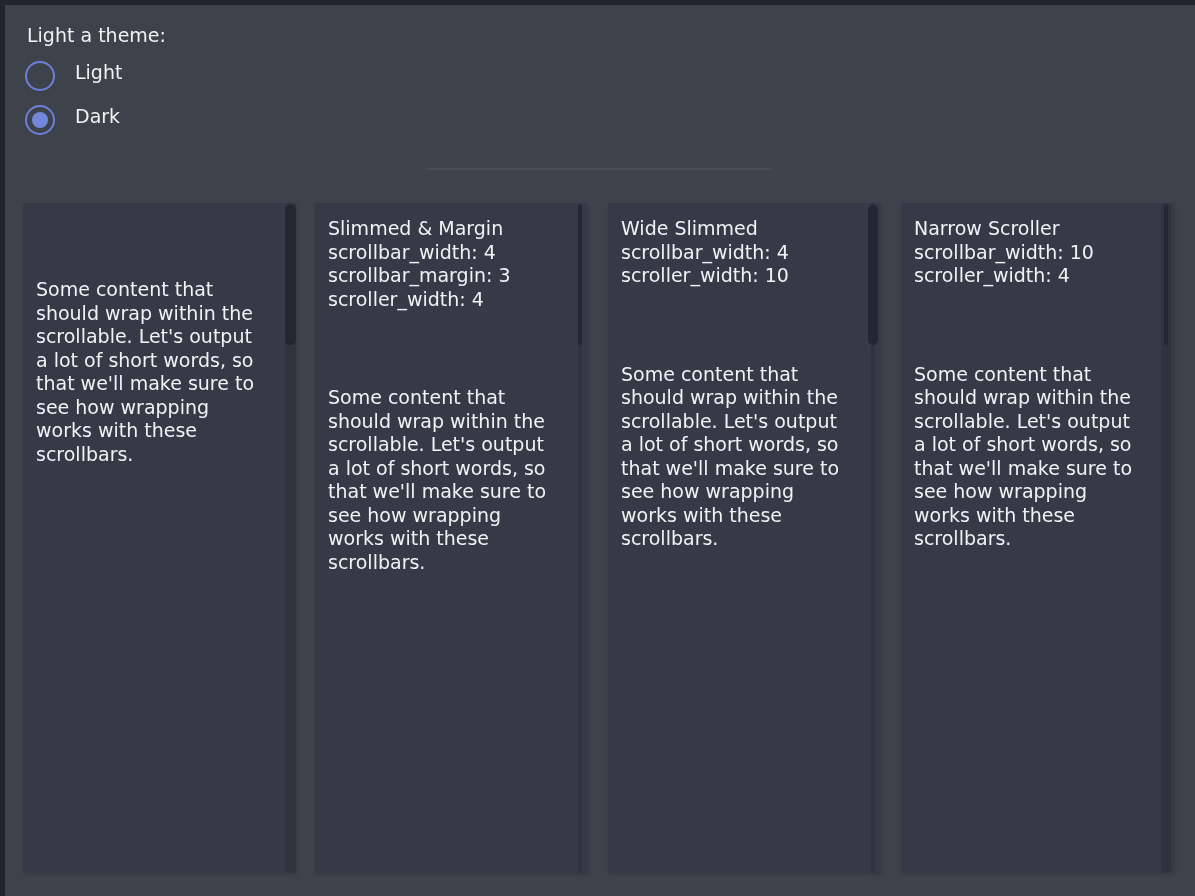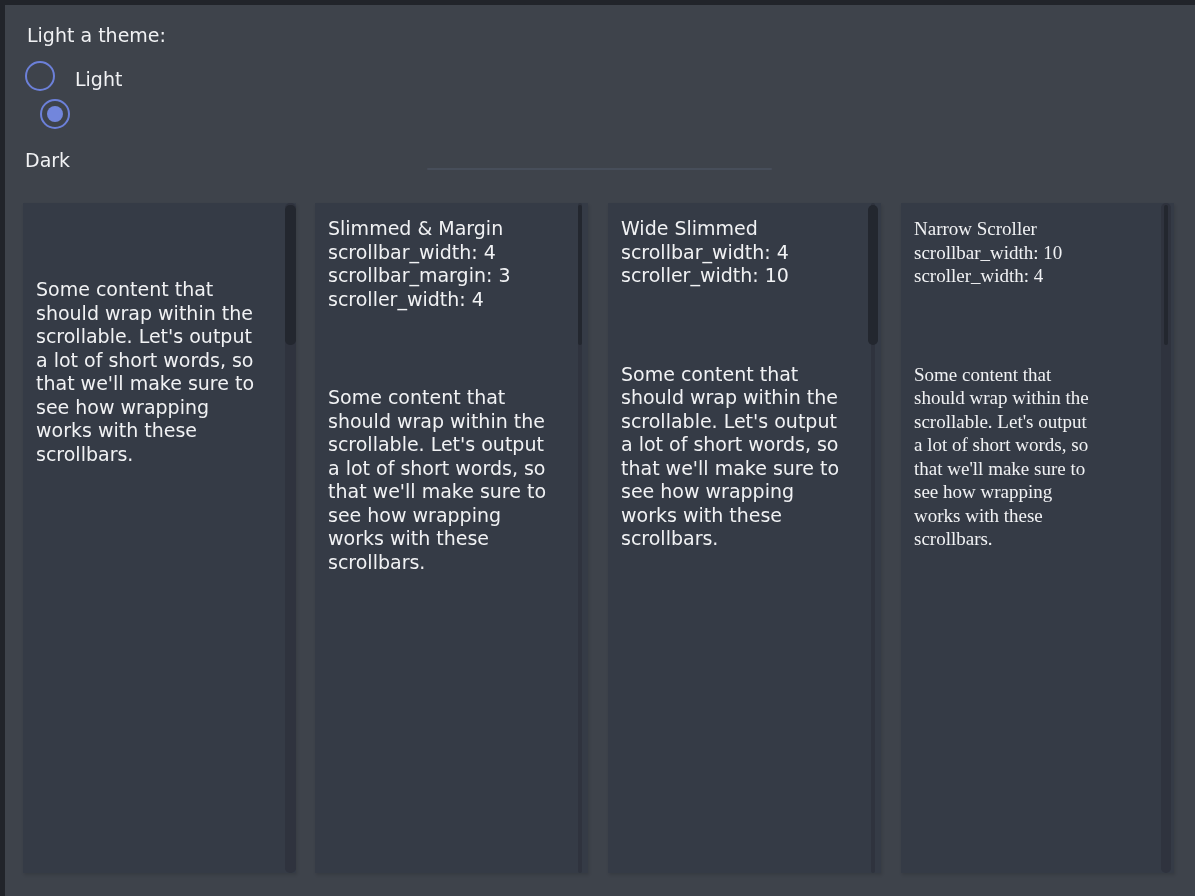--- a/index.html
+++ b/index.html
@@ -24,25 +24,25 @@
     line-height: 23.5px;
     overflow: hidden;
   }
   .frame-top  { position: absolute; top: 0; left: 0; width: 100%; height: 5px; background: var(--frame-border); }
   .frame-left { position: absolute; top: 0; left: 0; width: 5px; height: 100%; background: var(--frame-border); }
 
   
   .theme-label { position: absolute; left: 27px; top: 24px; }
   .radio-row {
     position: absolute; left: 25px;
-    display: flex; align-items: flex-end; gap: 20px;
+    display: flex; align-items: flex-start; gap: 20px;
     height: 30px; cursor: pointer;
   }
   .radio-row.light { top: 61px; }
-  .radio-row.dark  { top: 99px; flex-direction: column; }
+  .radio-row.dark  { top: 105px; }
   .radio-circle {
     width: 30px; height: 30px;
     border: 2px solid var(--accent);
     border-radius: 50%;
     position: relative;
     flex: 0 0 auto;
   }
   .radio-dot {
     display: none;
     position: absolute; inset: 5px;
@@ -63,21 +63,21 @@
   .panel {
     position: absolute; top: 203px;
     width: 273px; height: 670px;
     background: var(--panel-bg);
     box-shadow: 1px 2px 3px rgba(0,0,0,0.12);
     overflow: hidden;
   }
   .panel.p1 { left: 23px; }
   .panel.p2 { left: 315px; }
   .panel.p3 { left: 608px; }
-  .panel.p4 { left: 901px; font-family: Liberation Serif, serif; }
+  .panel.p4 { left: 901px; }
 
   .panel-header { padding: 14px 26px 0 13px; }
   .panel-title, .panel-config { white-space: pre-line; }
   .panel-content {
     margin-top: 75px;
     padding: 0 26px 0 13px;
     white-space: pre-line;
   }
 
   

